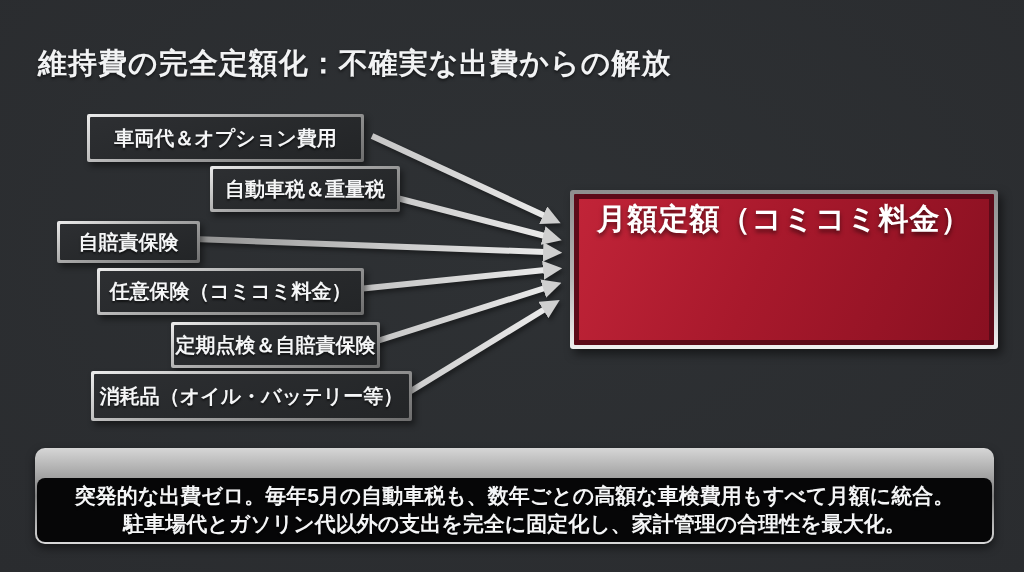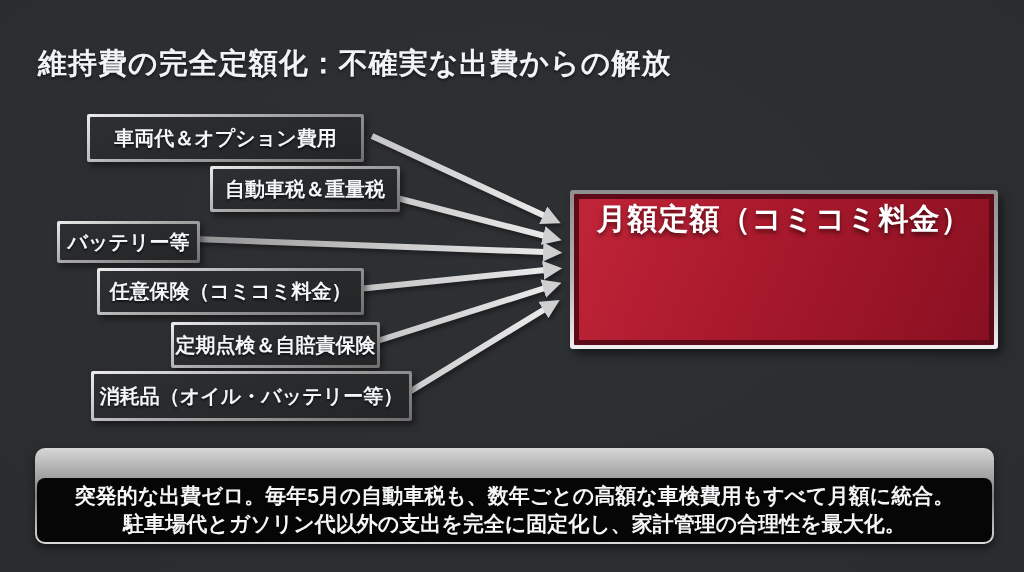--- a/index.html
+++ b/index.html
@@ -152,21 +152,21 @@
   </div>
 
   <div class="cost-box cb2">
     <div class="cost-inner">
       <span>自動車税＆重量税</span>
     </div>
   </div>
 
   <div class="cost-box cb3">
     <div class="cost-inner">
-      <span>バッテリー等</span>
+      <span>自賠責保険</span>
     </div>
   </div>
 
   <div class="cost-box cb4">
     <div class="cost-inner">
       <span>任意保険（コミコミ料金）</span>
     </div>
   </div>
 
   <div class="cost-box cb5">

